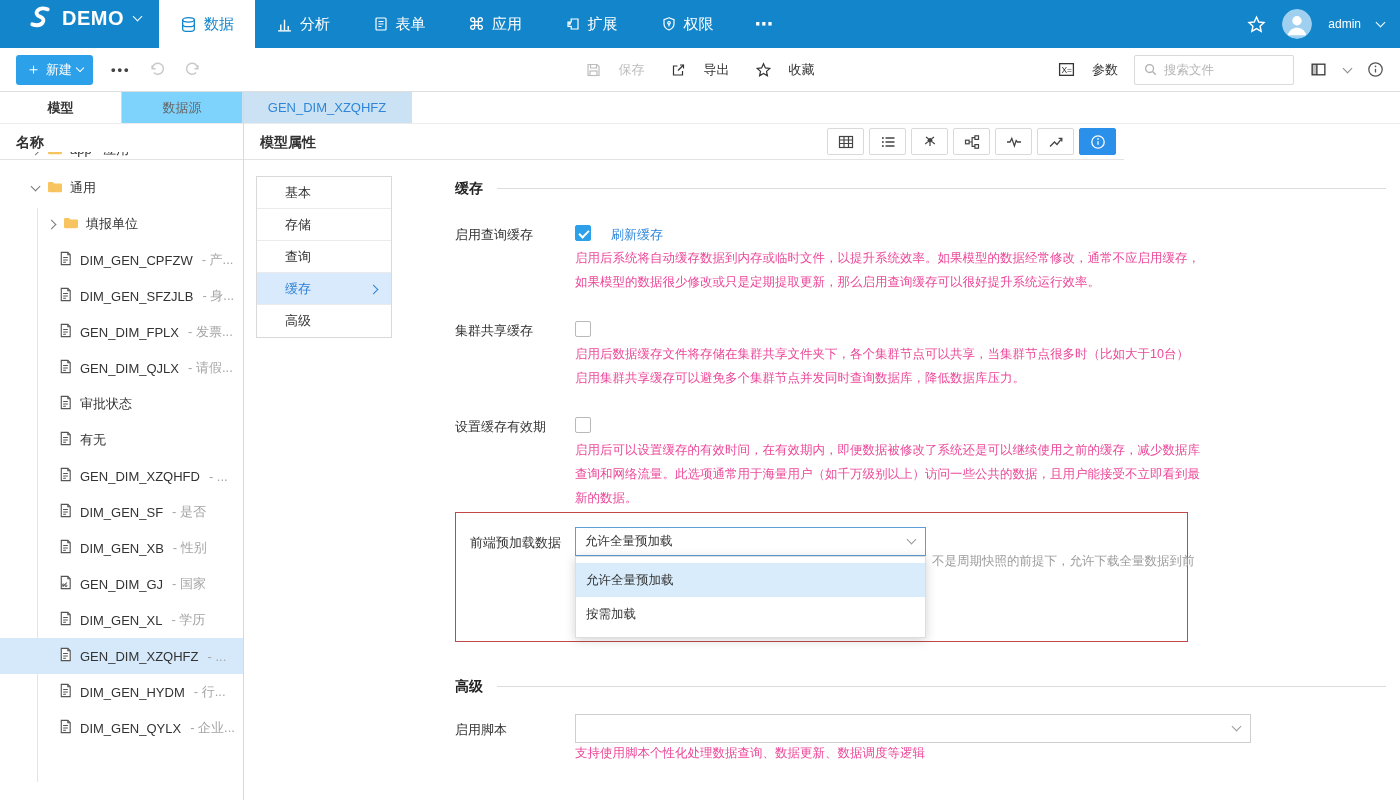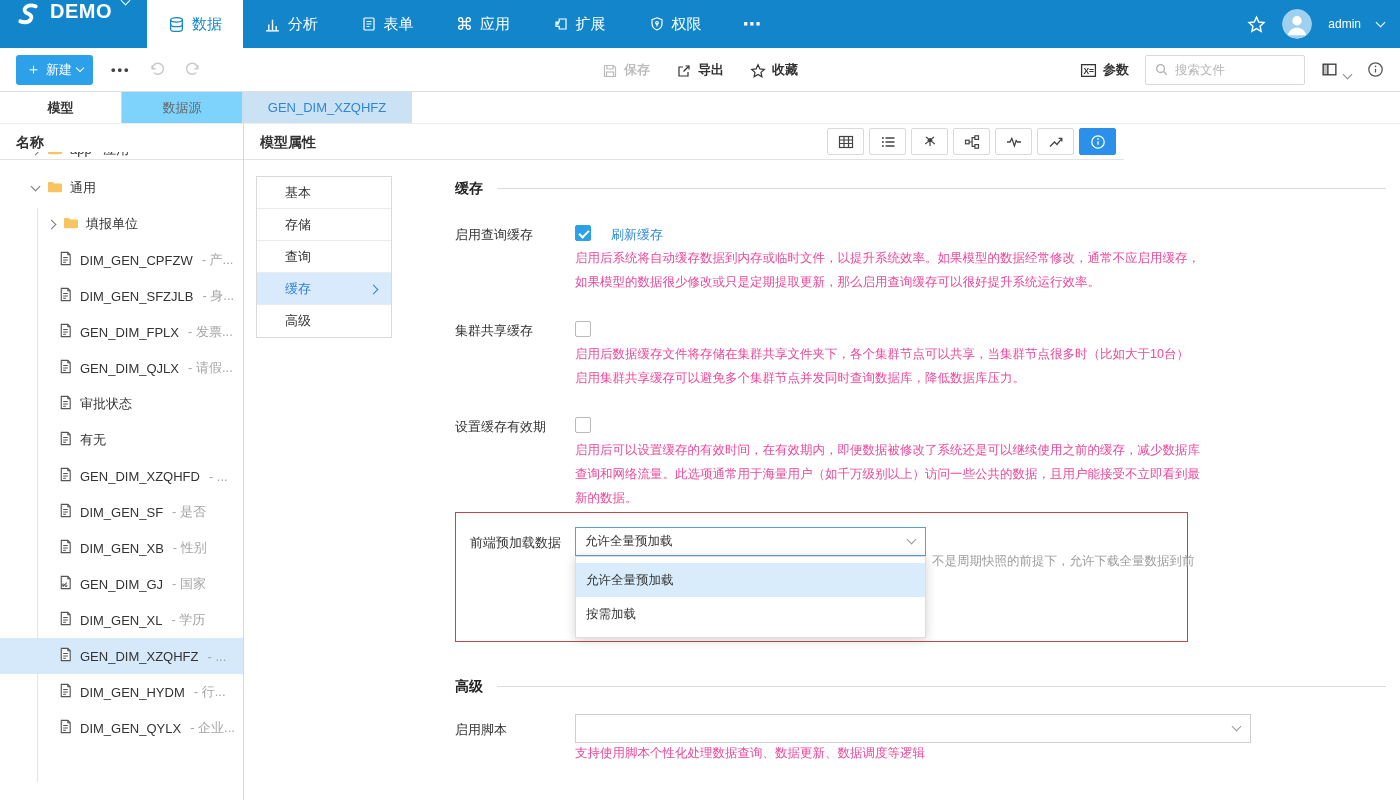--- a/index.html
+++ b/index.html
@@ -2,21 +2,21 @@
 <html><head>
 <meta charset="utf-8">
 <style>
   * { margin:0; padding:0; box-sizing:border-box; }
   html,body { width:1400px; height:800px; overflow:hidden; }
   body { font-family:"Liberation Sans","DejaVu Sans",sans-serif; font-size:13px; color:#333; background:#fff; }
   .app { position:relative; width:1400px; height:800px; overflow:hidden; }
 
   
   .topbar { position:absolute; left:0; top:0; width:1400px; height:48px; background:#1386cb; display:flex; align-items:stretch; }
-  .brand { display:flex; gap:8px; padding:0 18px 12px 14px; color:#fff; cursor:pointer; }
+  .brand { display:flex; align-items:center; gap:8px; padding:0 18px 12px 14px; color:#fff; cursor:pointer;margin-left:12px; }
   .brand-name { font-size:20px; font-weight:bold; letter-spacing:.5px; }
   .brand .chev { border-color:#fff; margin-left:2px; }
   .nav { display:flex; align-items:stretch; }
   .nav-tab { width:96px; display:flex; align-items:center; justify-content:center; gap:7px; color:#fff; font-size:15px; cursor:pointer; }
   .nav-tab .glyph { display:flex; align-items:center; }
   .nav-tab.active { background:#fff; color:#1386cb; }
   .nav-tab.more { width:58px; font-size:18px; font-weight:bold; letter-spacing:1px; }
   .top-right { margin-left:auto; display:flex; align-items:center; gap:16px; padding-right:16px; color:#fff; }
   .avatar { width:30px; height:30px; border-radius:50%; overflow:hidden; cursor:pointer; }
   .user-name { font-size:12px; }
@@ -24,21 +24,21 @@
   .chev.right { transform:rotate(-45deg); margin-top:0; }
 
   
   .toolbar { position:absolute; left:0; top:48px; width:1400px; height:44px; background:#fff; border-bottom:1px solid #dedede; display:flex; align-items:center; }
   .tb-left { display:flex; align-items:center; gap:18px; padding-left:16px; }
   .btn-new { display:flex; align-items:center; gap:5px; background:#2da0ea; color:#fff; border-radius:3px; height:30px; padding:0 10px; font-size:13px; cursor:pointer; }
   .btn-new .chev { border-color:#fff; width:6px; height:6px; }
   .tb-more { font-weight:bold; letter-spacing:2px; color:#444; cursor:pointer; }
   .tb-ico { color:#c9c9c9; display:flex; align-items:center; cursor:pointer; }
   .tb-center { position:absolute; left:50%; transform:translateX(-50%); display:flex; align-items:center; gap:26px; }
-  .tb-item { display:flex; align-items:flex-end; gap:6px; color:#333; cursor:pointer;font-weight:bold; }
+  .tb-item { display:flex; align-items:center; gap:17px; color:#333; cursor:pointer; }
   .tb-item.disabled { color:#bdbdbd; }
   .tb-right { margin-left:auto; display:flex; align-items:center; gap:16px; padding-right:16px; }
   .search-box { display:flex; align-items:center; gap:6px; width:160px; height:30px; border:1px solid #d9d9d9; border-radius:2px; padding:0 8px; color:#aaa; }
   .search-box input { border:none; outline:none; width:118px; font-size:12.5px; font-family:inherit; color:#333; }
   .search-box input::placeholder { color:#b5b5b5; }
 
   
   .tabsrow { position:absolute; left:0; top:92px; width:1400px; height:32px; background:#fff; border-bottom:1px solid #ececec; display:flex; }
   .ltab { width:121px; display:flex; align-items:center; justify-content:center; font-size:13px; cursor:pointer; }
   .ltab.active { font-weight:bold; color:#333; background:#fff; }

